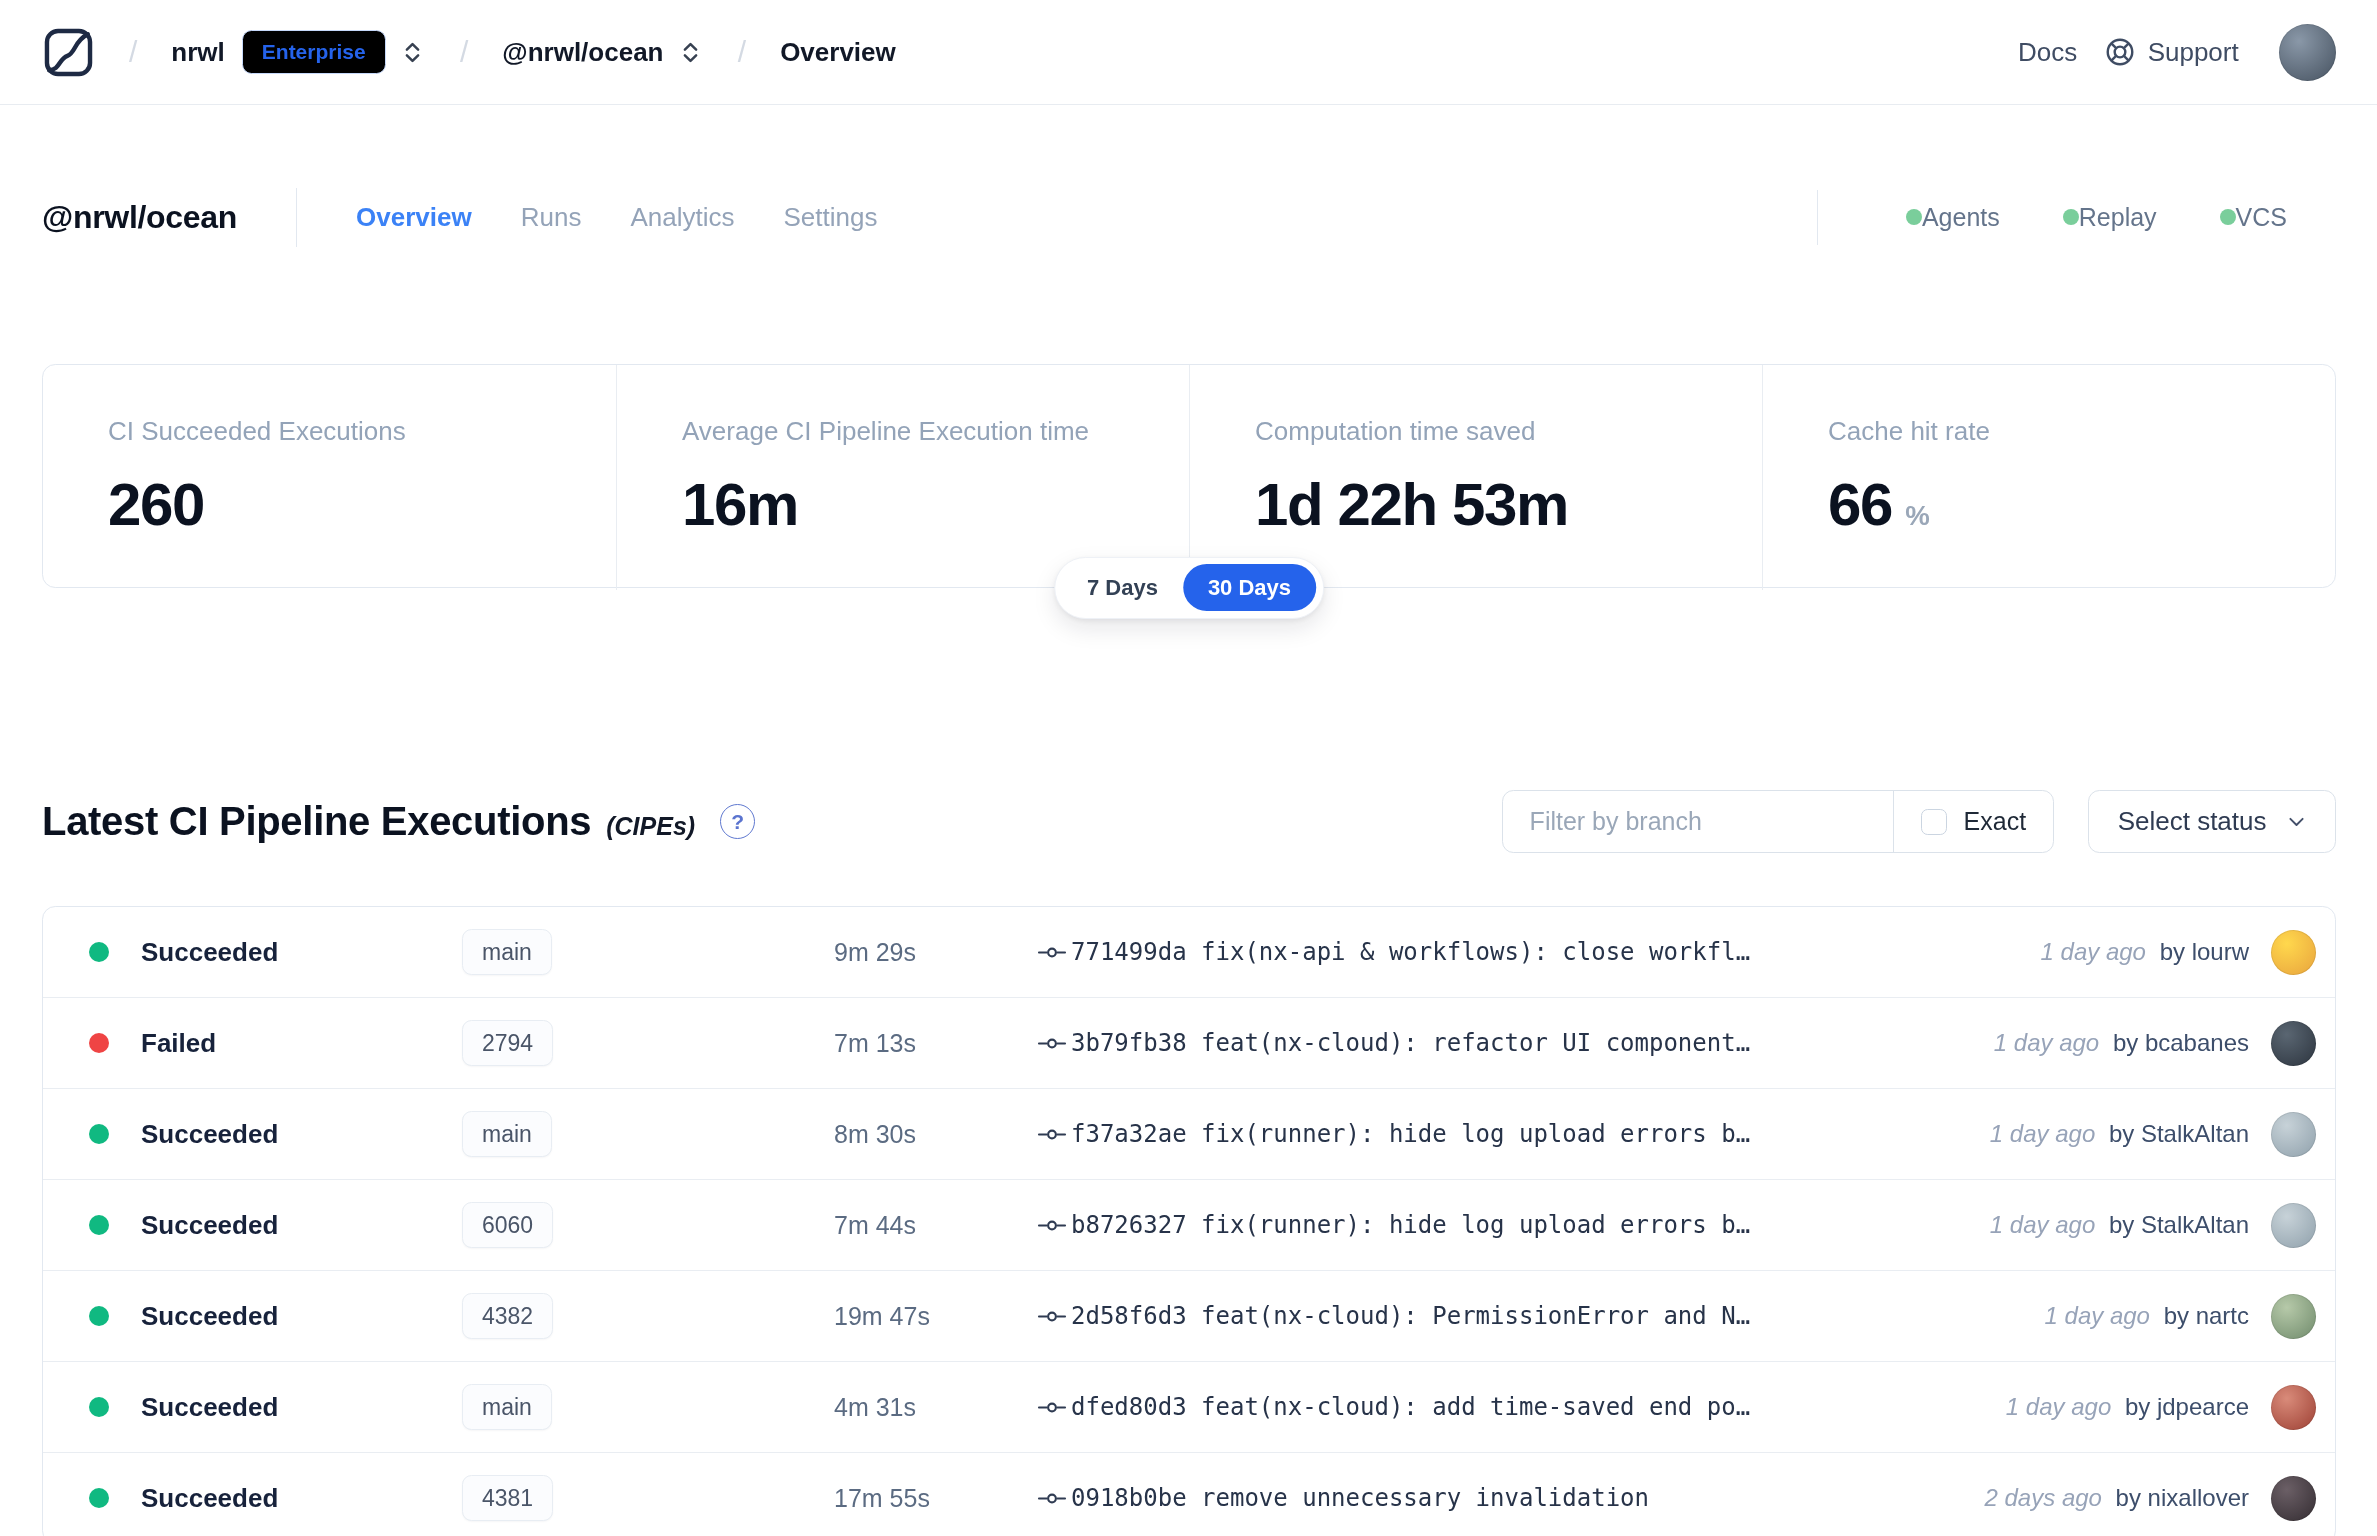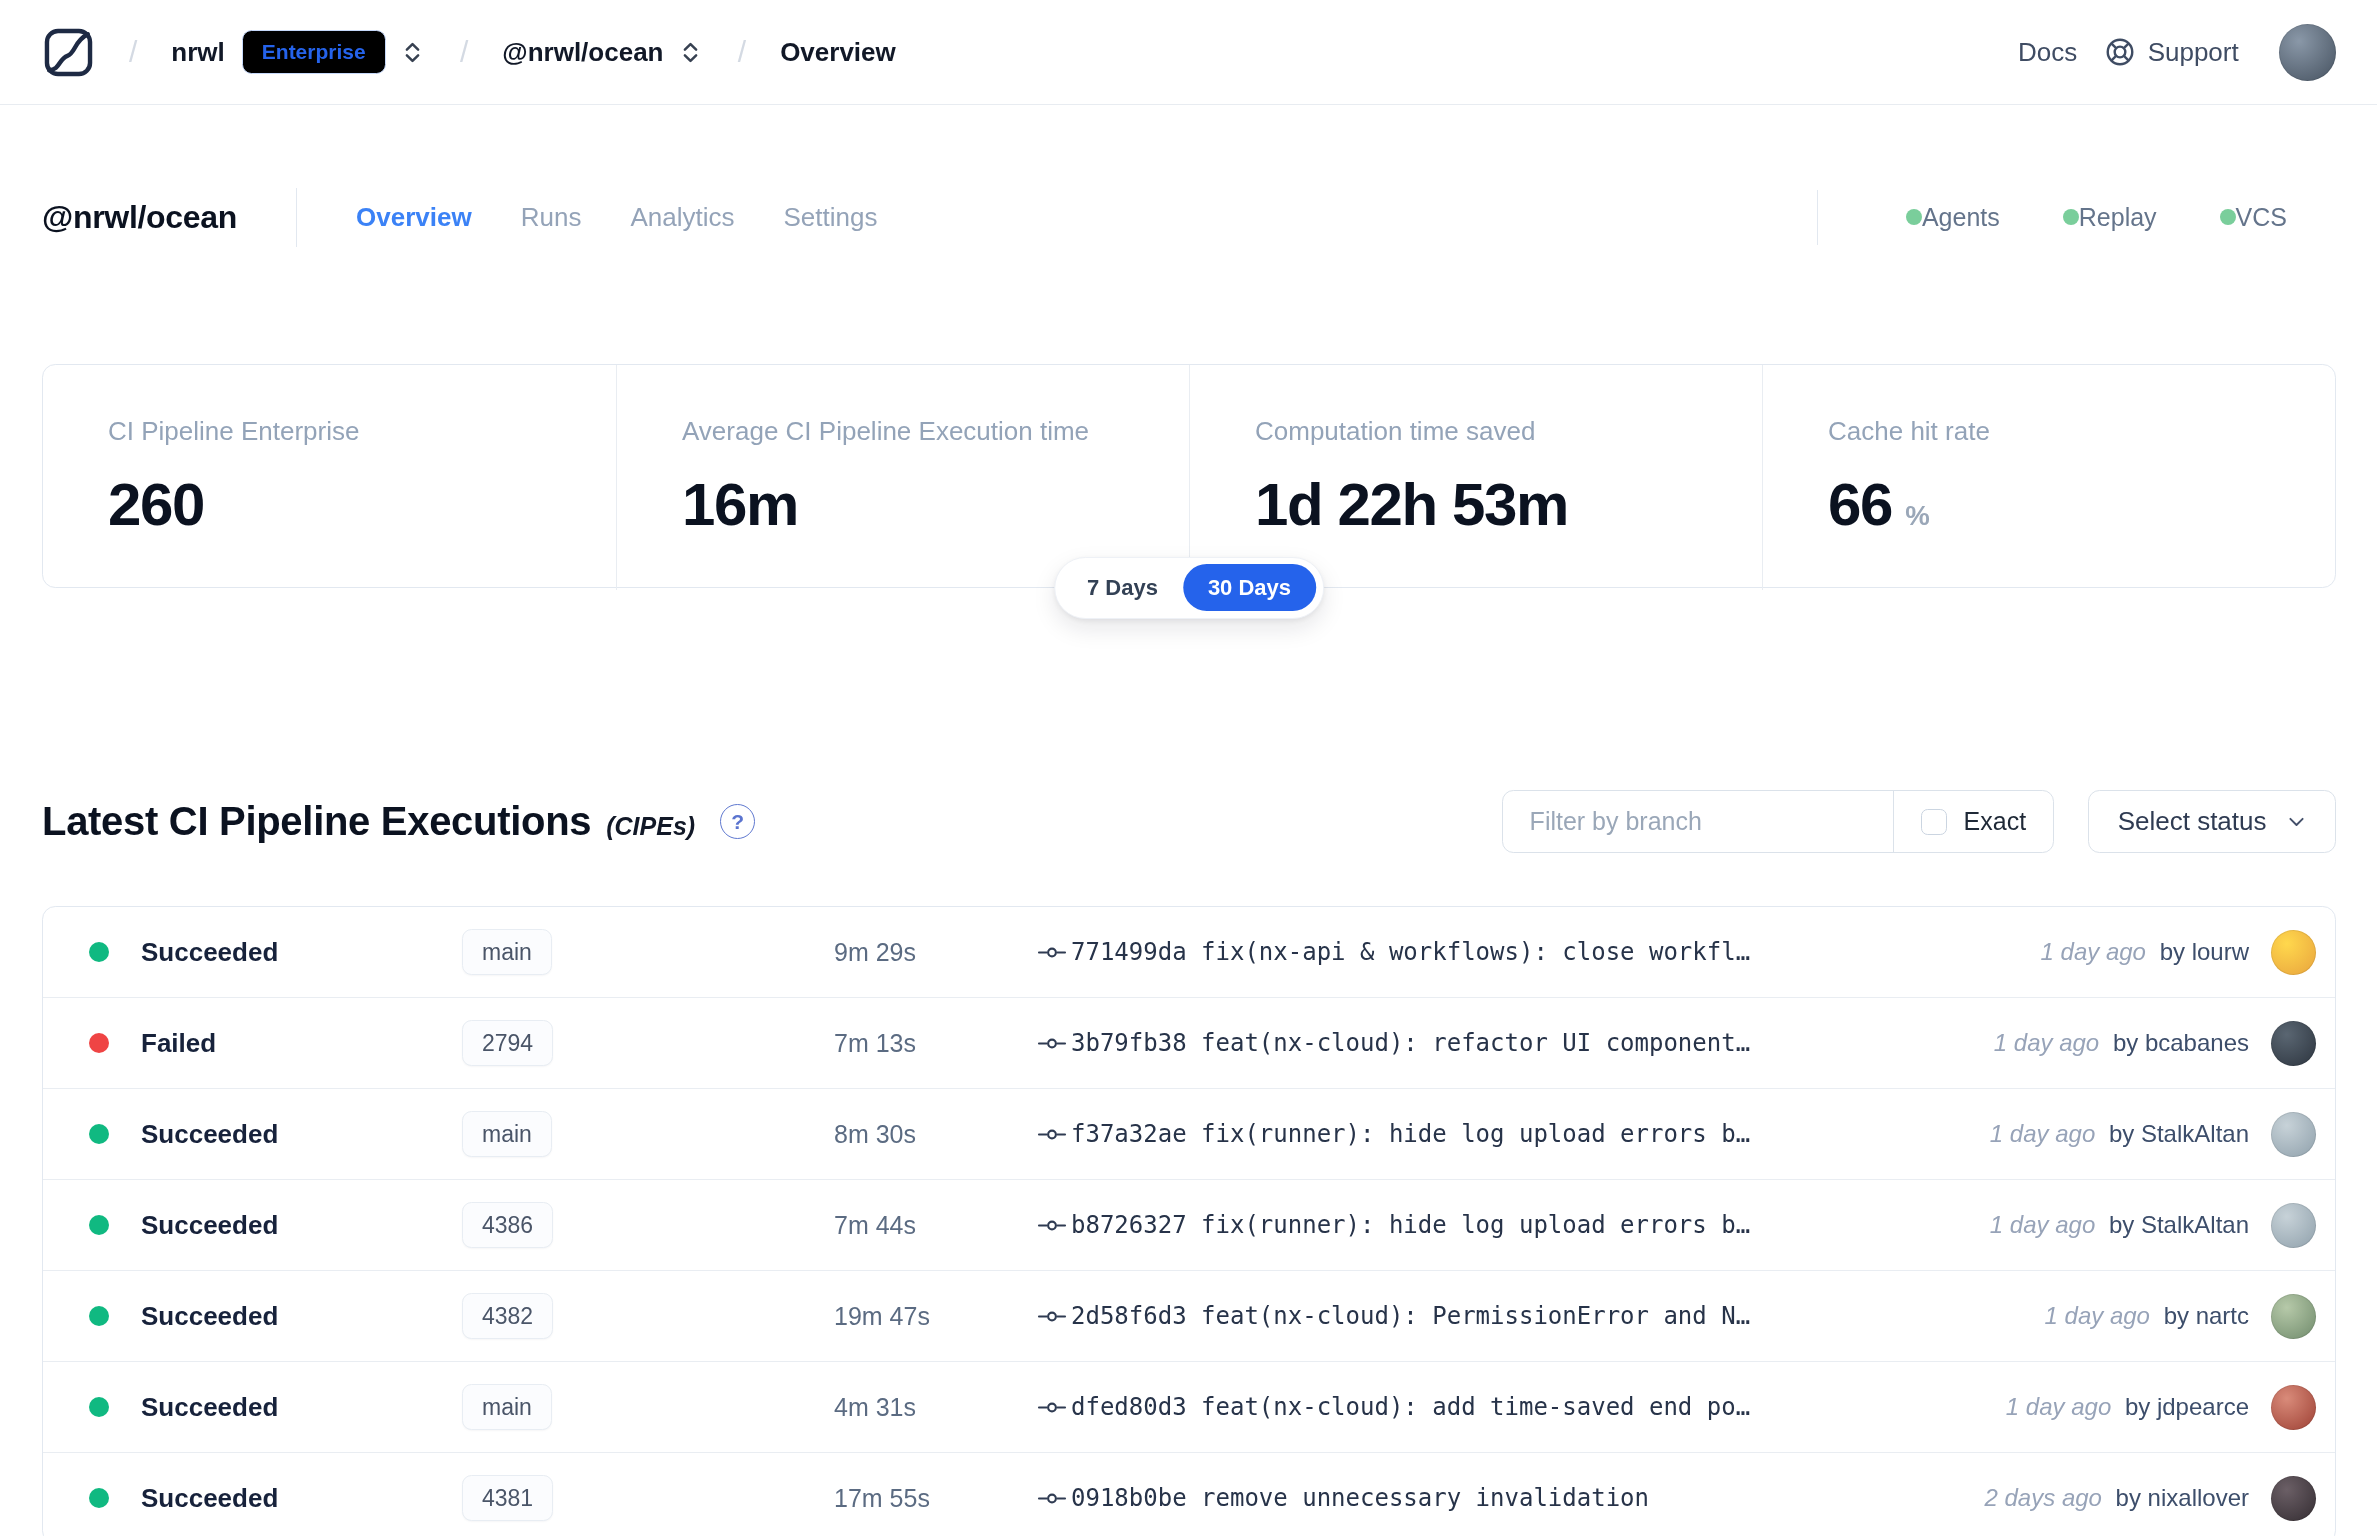--- a/index.html
+++ b/index.html
@@ -210,21 +210,21 @@
     <span class="indicator">
       <span class="ind-dot" style="background: rgb(122, 206, 155);"></span>
       <span class="ind-label">VCS</span>
     </span>
   </div>
 </section>
 
 <section class="stats-wrap">
   <div class="cards">
     <div class="card">
-      <div class="card-label">CI Pipeline Enterprise</div>
+      <div class="card-label">CI Succeeded Executions</div>
       <div class="card-value">
           <span>260</span>
         </div>
     </div>
     <div class="card">
       <div class="card-label">Average CI Pipeline Execution time</div>
       <div class="card-value">
           <span>16m</span>
         </div>
     </div>
@@ -348,21 +348,21 @@
       <span class="meta-author">by StalkAltan</span>
     </div>
     <span class="row-avatar" style="background: radial-gradient(circle at 35% 30%, rgb(199, 210, 216), rgb(143, 160, 171));"></span>
   </div>
 
   <div class="row">
     <div class="status-cell">
       <span class="status-dot" style="background: rgb(16, 185, 129);"></span>
       <span class="status-label">Succeeded</span>
     </div>
-    <div><span class="branch-badge">4386</span></div>
+    <div><span class="branch-badge">6060</span></div>
     <div class="duration">7m 44s</div>
     <div class="commit-cell">
       <span class="commit-icon">
         <svg width="38" height="25" viewBox="0 0 28 24" fill="none" stroke="#2f3b52" stroke-width="2" stroke-linecap="round">
           <circle cx="14" cy="12" r="3.7"></circle>
             <line x1="1.5" y1="12" x2="9" y2="12"></line>
             <line x1="19" y1="12" x2="26.5" y2="12"></line>
         </svg>
       </span>
       <span class="commit-text">

